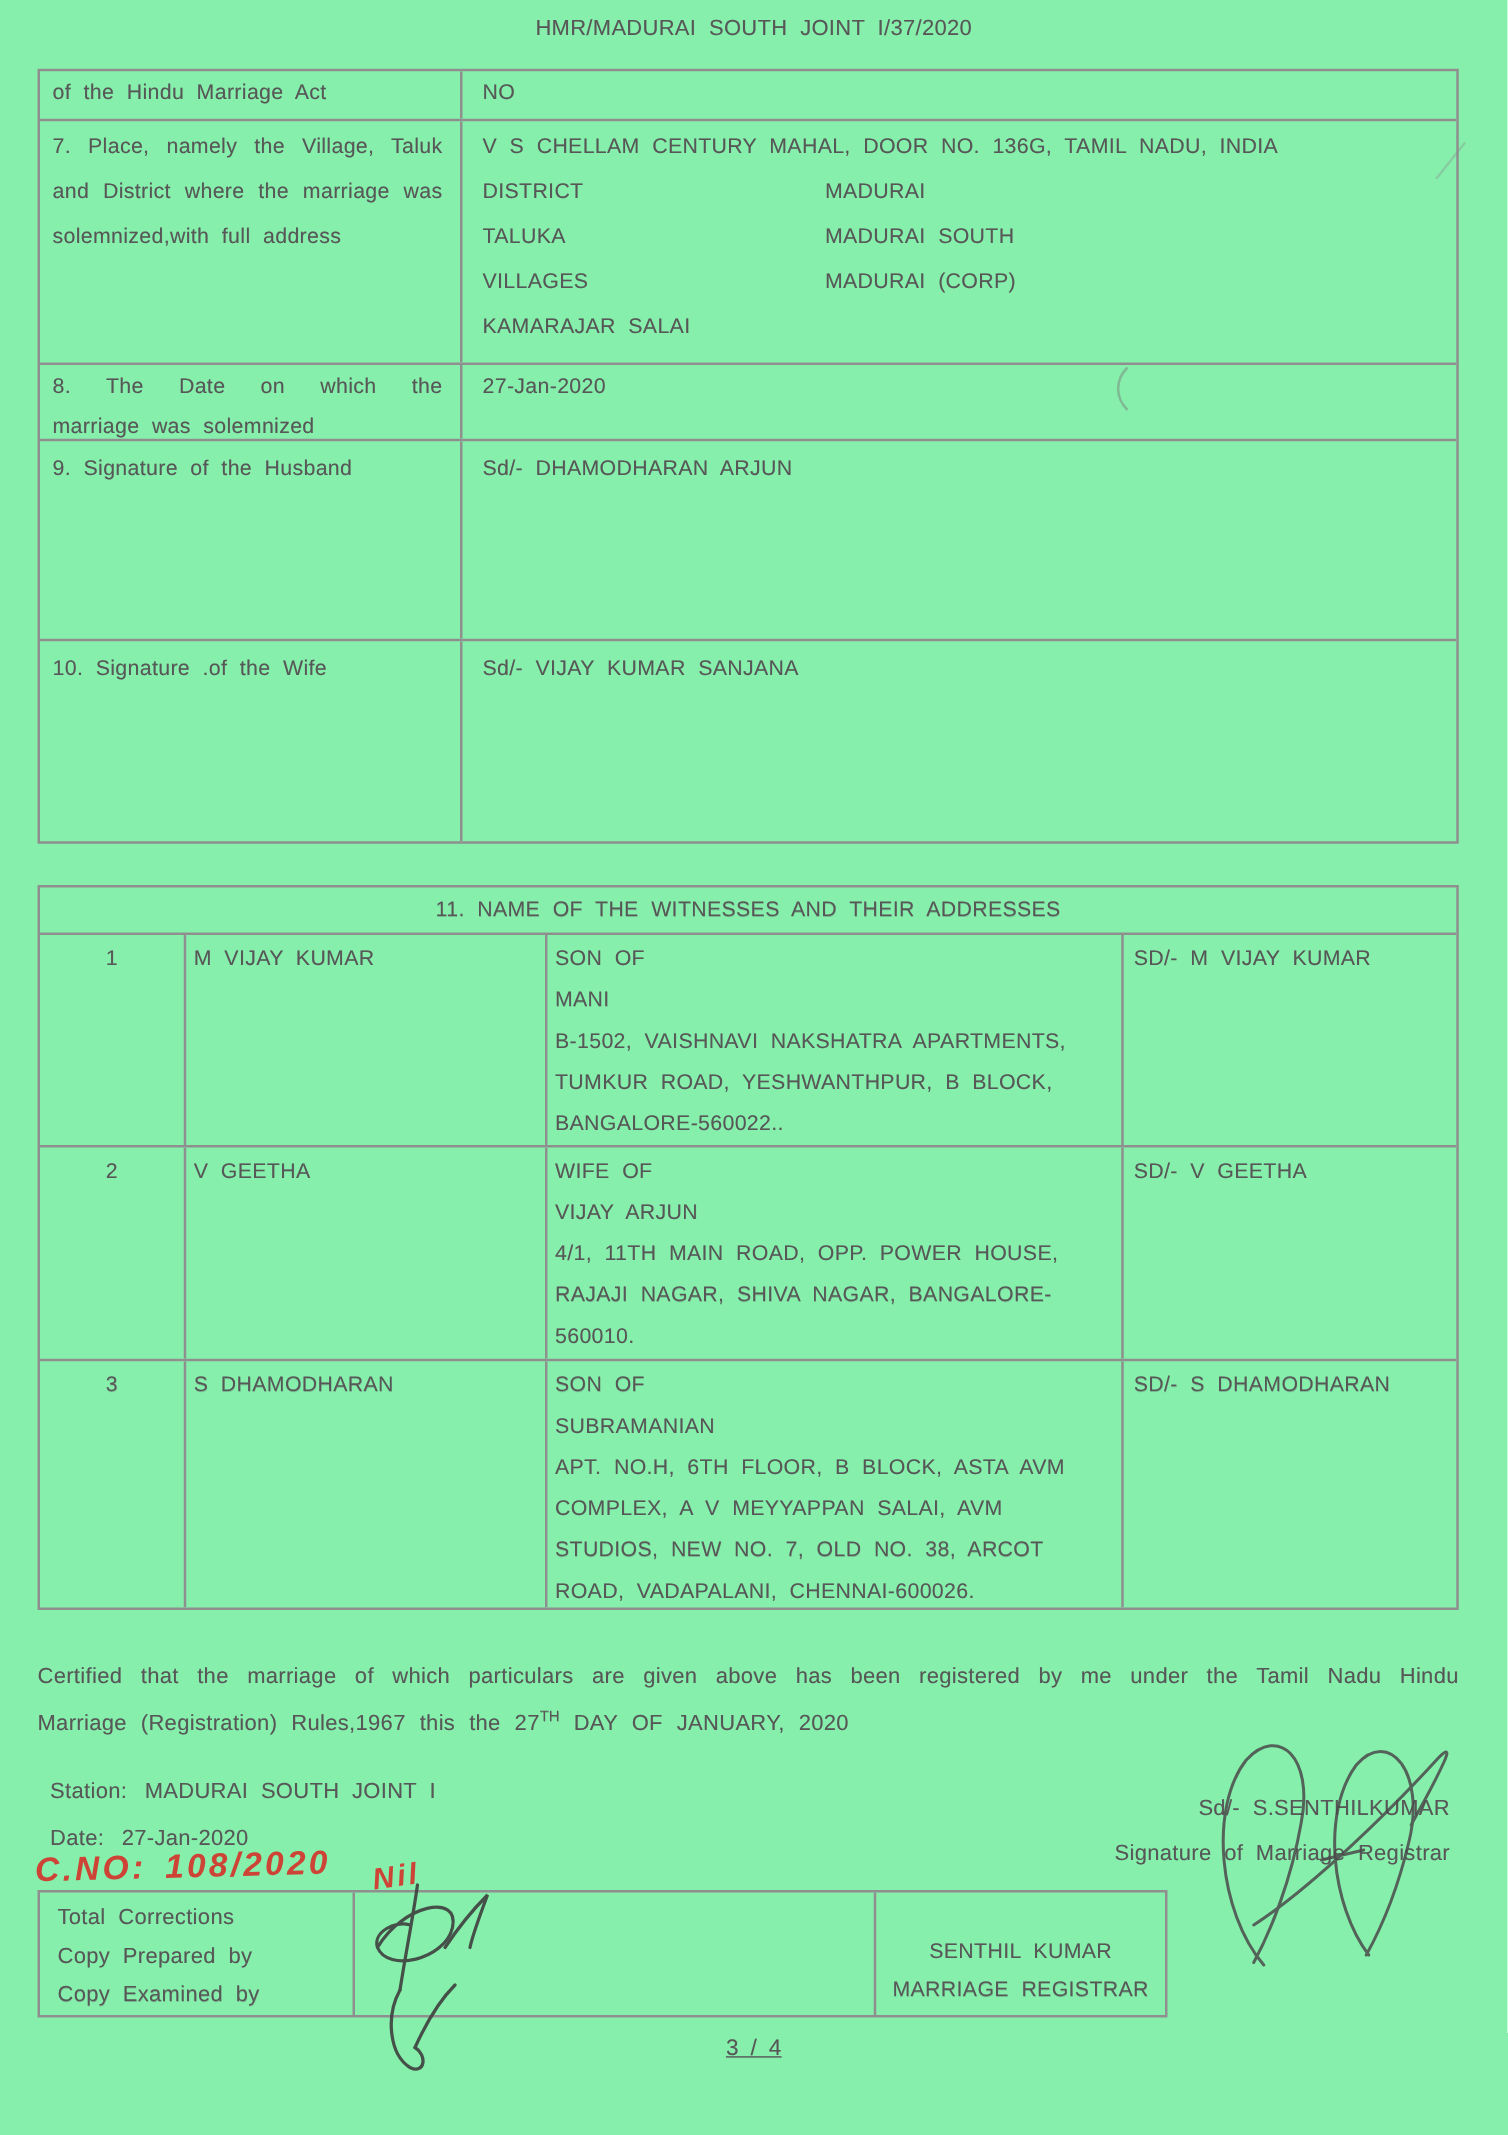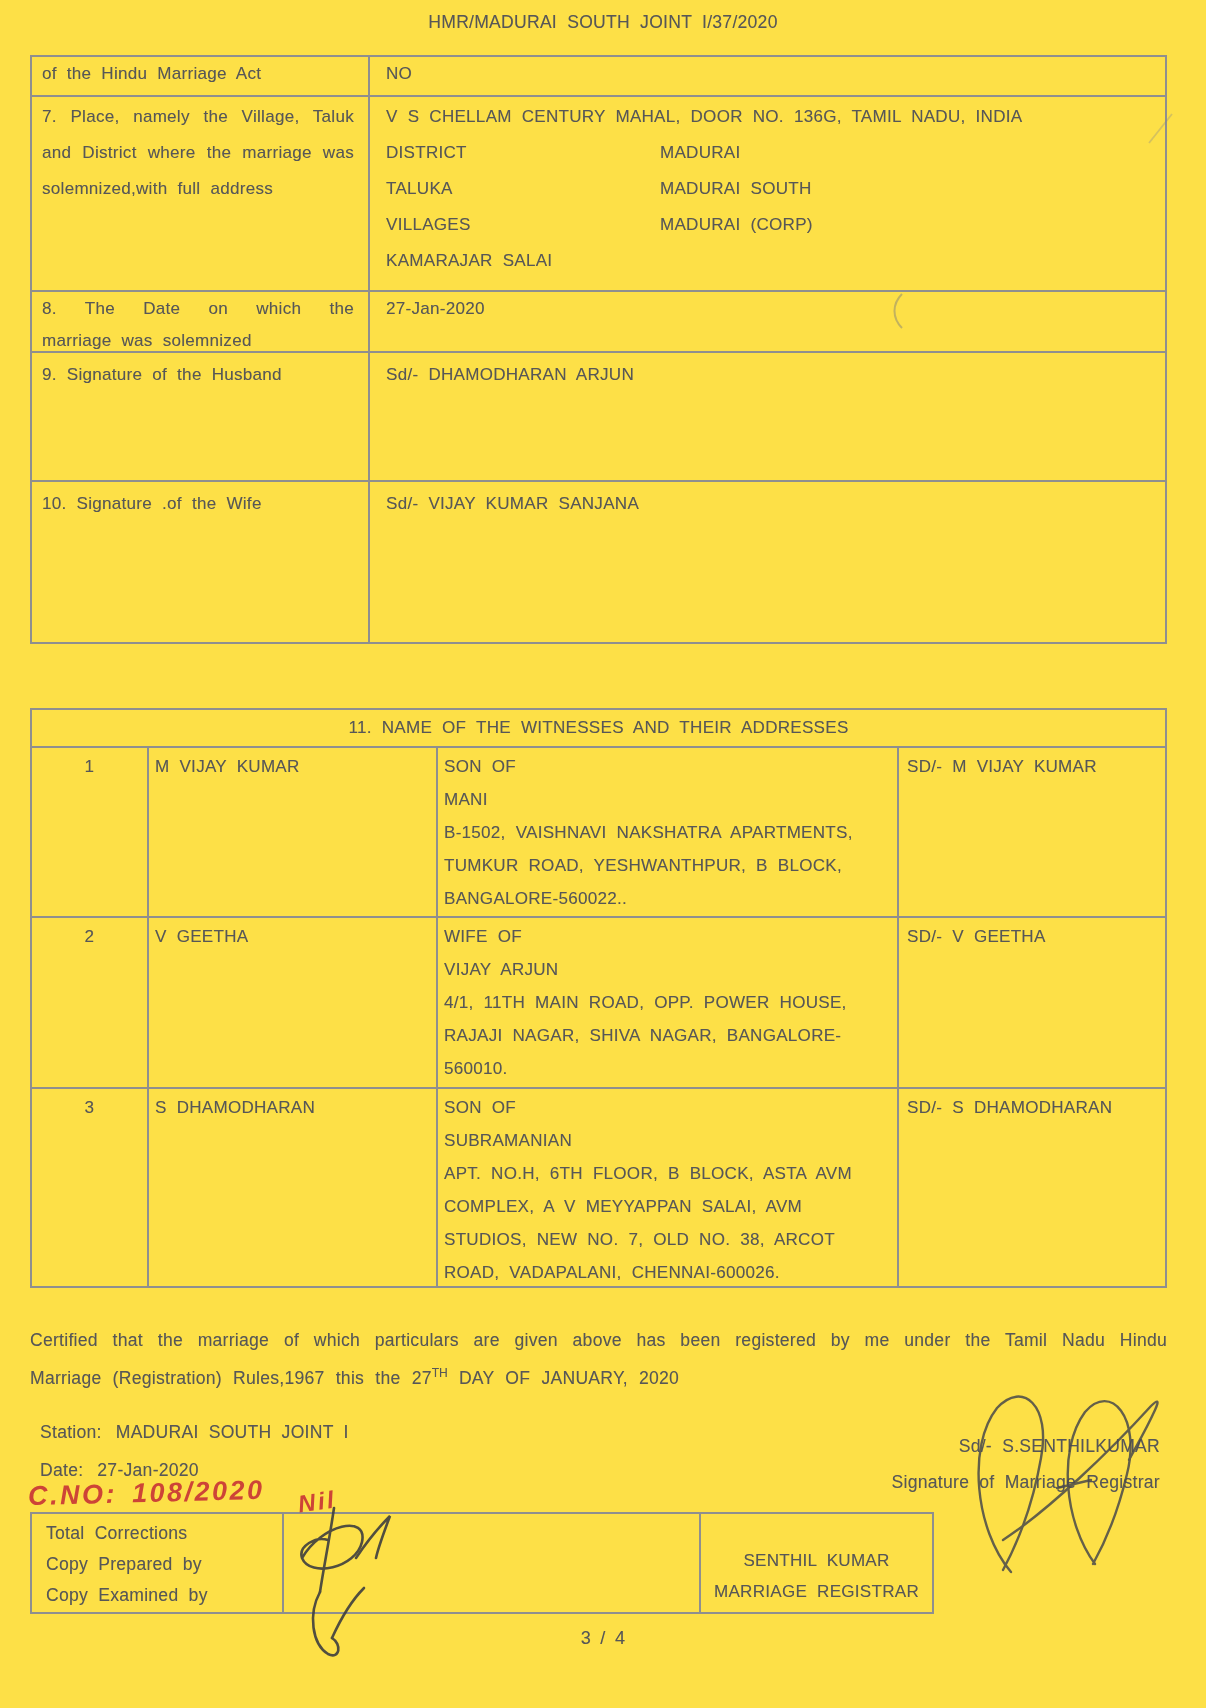--- a/index.html
+++ b/index.html
@@ -1,17 +1,17 @@
 <!DOCTYPE html>
 <html><head>
 <meta charset="utf-8">
 <style>
   html,body{margin:0;padding:0;background:#ffffff;}
   .page{
-    position:relative;width:1206px;height:1708px;background:#fde047;overflow:hidden;
+    position:relative;width:1206px;height:1708px;background:#86efac;overflow:hidden;
     font-family:"Liberation Sans", sans-serif;color:#575757;
     letter-spacing:0.3px;word-spacing:5px;font-size:17px;
     text-shadow:0.2px 0.2px 0.5px rgba(90,90,90,0.35);
   }
   .abs{position:absolute;}
   .line{display:block;}
   .jl{text-align:justify;text-align-last:justify;}
 
   
   .doc-header{top:12px;left:0;width:100%;text-align:center;font-size:17.5px;}
@@ -49,21 +49,21 @@
   .c-no{top:1478px;left:28px;font-size:27px;transform:rotate(-1.5deg);}
   .sd-registrar{top:1436px;right:46px;font-size:17.5px;text-align:right;}
   .sig-caption{top:1472px;right:46px;font-size:17.5px;text-align:right;}
 
   .corr{top:1512px;left:30px;width:904px;height:102px;border:2px solid #8f8f8f;box-sizing:border-box;display:flex;}
   .corr-left{width:252px;box-sizing:border-box;border-right:2px solid #8f8f8f;padding:4px 0 0 14px;line-height:31px;font-size:17.5px;}
   .corr-mid{flex:1;box-sizing:border-box;}
   .corr-right{width:233px;box-sizing:border-box;border-left:2px solid #8f8f8f;text-align:center;padding-top:31px;line-height:31px;}
   .nil{top:1488px;left:298px;font-size:24px;transform:rotate(-8deg);}
 
-  .page-number{top:1628px;left:0;width:100%;text-align:center;font-size:18px;word-spacing:4px;}
+  .page-number{top:1628px;left:0;width:100%;text-align:center;font-size:18px;word-spacing:4px;text-decoration:underline;}
 
   .sig-svg{pointer-events:none;}
   sup{font-size:12px;letter-spacing:0;}
 </style>
 </head>
 <body>
 
 <div class="page">
 
   <div class="abs doc-header">HMR/MADURAI SOUTH JOINT I/37/2020</div>
@@ -108,21 +108,21 @@
     <div class="t1-row bt" style="height:61px">
       <div class="t1-label lh32 pt1">
         <span class="line jl">8. The Date on which the</span>
         <span class="line">marriage was solemnized</span>
       </div>
       <div class="t1-value lh32 pt1">
         <span class="line">27-Jan-2020</span>
       </div>
     </div>
 
-    <div class="t1-row bt" style="height:129px">
+    <div class="t1-row bt" style="height:160px">
       <div class="t1-label lh32 pt6">
         <span class="line">9. Signature of the Husband</span>
       </div>
       <div class="t1-value lh32 pt6">
         <span class="line">Sd/- DHAMODHARAN ARJUN</span>
       </div>
     </div>
 
     <div class="t1-row bt" style="height:162px">
       <div class="t1-label lh32 pt6">

